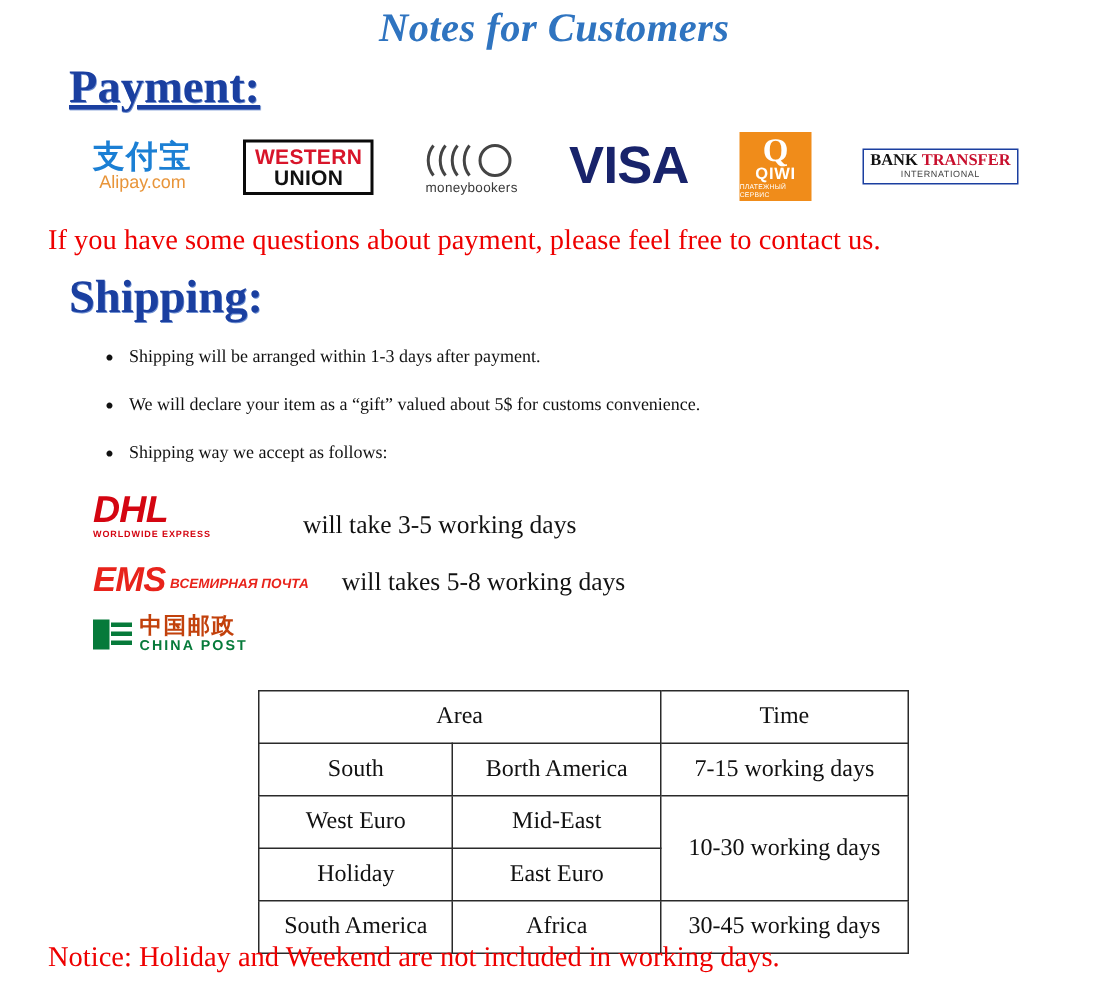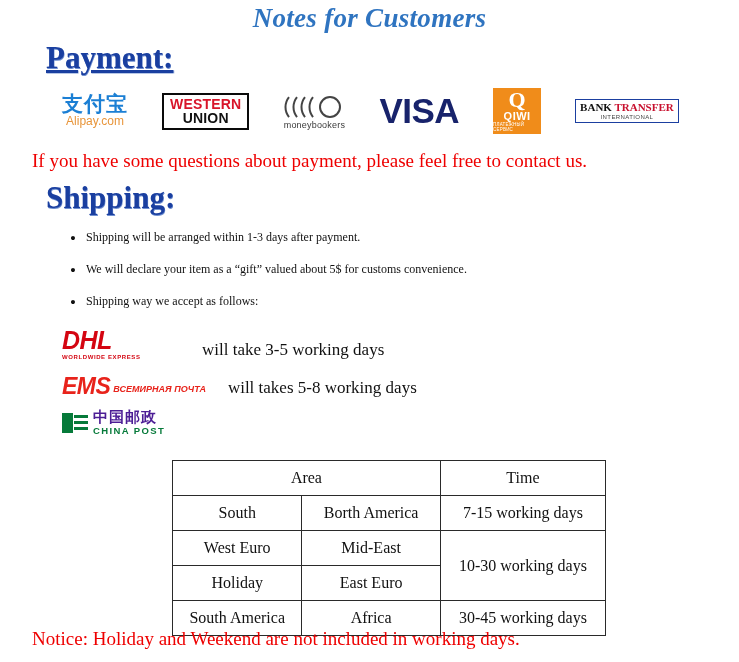--- a/index.html
+++ b/index.html
@@ -278,21 +278,21 @@
     display: flex;
     align-items: center;
   }
   .cp-mark {
     width: 26px;
     height: 24px;
     margin-right: 5px;
   }
   .cp-text { line-height: 1.05; }
   .cp-cn {
-    color: #4c1d95;
+    color: #c2410c;
     font-family: "DejaVu Sans", sans-serif;
     font-weight: 700;
     font-size: 15px;
     letter-spacing: 1px;
   }
   .cp-en {
     color: #067a3a;
     font-family: "Liberation Sans", sans-serif;
     font-weight: 700;
     font-size: 9.5px;

